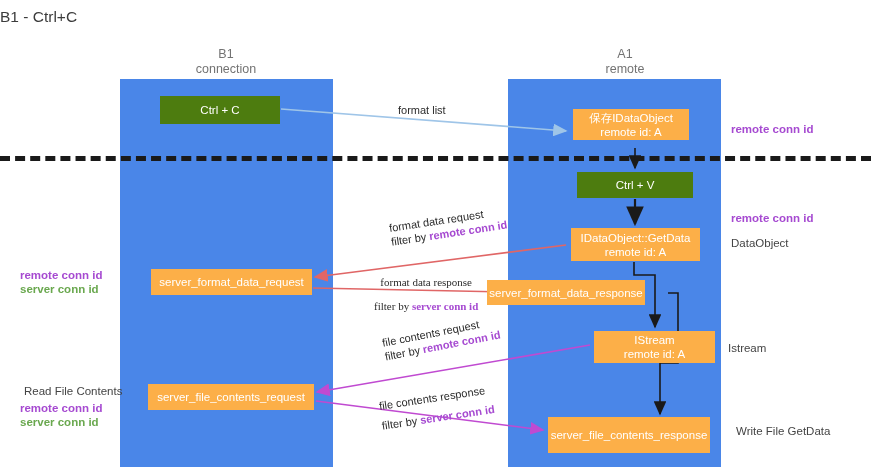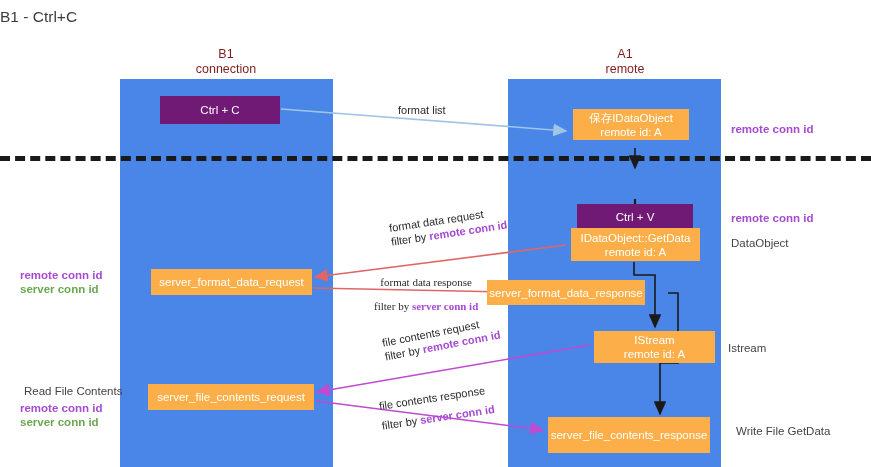--- a/index.html
+++ b/index.html
@@ -25,21 +25,21 @@
   .lane {
     position: absolute;
     background: #4a86e8;
   }
   .lane-b1 { left: 120px; top: 79px; width: 213px; height: 388px; }
   .lane-a1 { left: 508px; top: 79px; width: 213px; height: 388px; }
 
   .hdr {
     position: absolute;
     text-align: center;
-    color: #7f1d1d;
+    color: #737373;
     font-size: 12.5px;
     line-height: 15px;
   }
   .hdr-b1 { left: 146px; top: 47px; width: 160px; }
   .hdr-a1 { left: 545px; top: 47px; width: 160px; }
 
   #title {
     position: absolute;
     left: 0; top: 7px;
     width: 871px;
@@ -55,26 +55,26 @@
     display: flex;
     flex-direction: column;
     align-items: center;
     justify-content: center;
     color: #ffffff;
     font-size: 11.5px;
     line-height: 14px;
     text-align: center;
     padding: 2px 4px;
   }
-  .box.green { background: #701a75; }
+  .box.green { background: #4d7c0f; }
   .box.orange { background: #fcaf48; }
 
   .box-ctrlc   { left: 160px; top: 96px;  width: 120px; height: 28px; }
   .box-idobj   { left: 573px; top: 109px; width: 116px; height: 31px; }
-  .box-ctrlv   { left: 577px; top: 172px; width: 116px; height: 26px; margin-top: 32px; }
+  .box-ctrlv   { left: 577px; top: 172px; width: 116px; height: 26px; }
   .box-getdata { left: 571px; top: 228px; width: 129px; height: 33px; }
   .box-sfdreq  { left: 151px; top: 269px; width: 161px; height: 26px; }
   .box-sfdres  { left: 487px; top: 280px; width: 158px; height: 25px; }
   .box-istream { left: 594px; top: 331px; width: 121px; height: 32px; }
   .box-sfcreq  { left: 148px; top: 384px; width: 166px; height: 26px; }
   .box-sfcres  { left: 548px; top: 417px; width: 162px; height: 36px; }
 
   .side-label {
     position: absolute;
     font-size: 11.5px;

